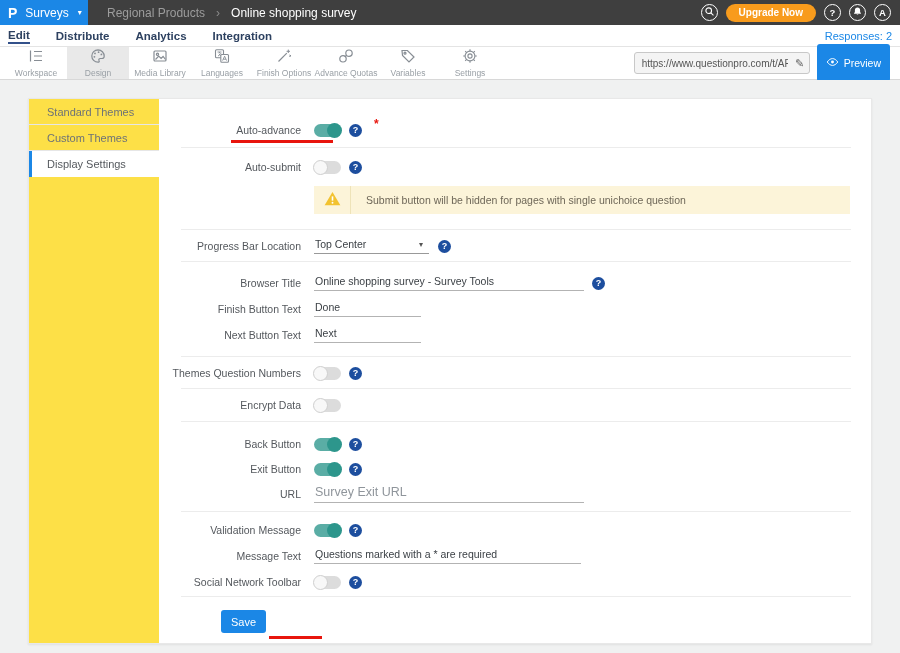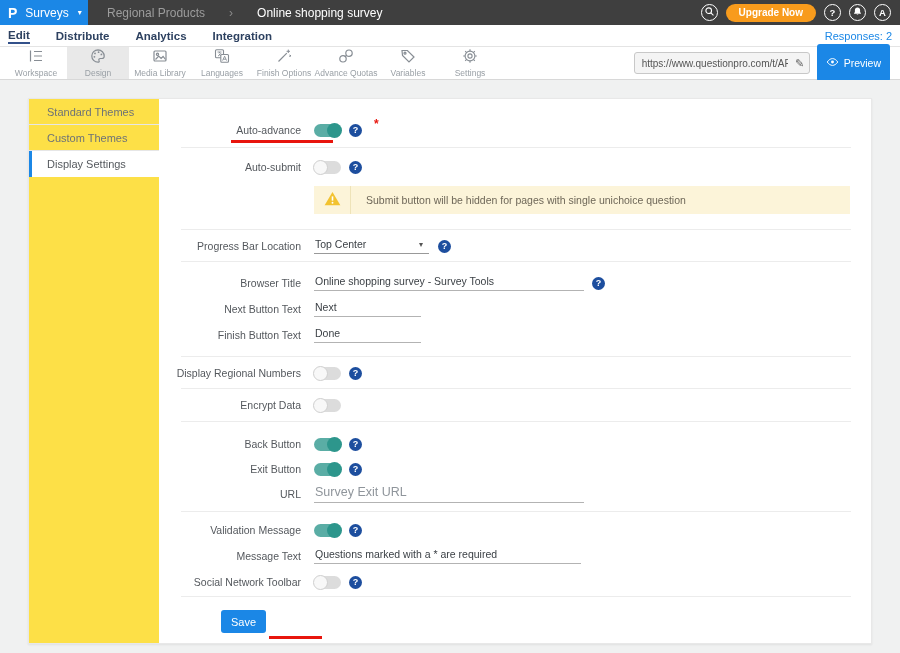--- a/index.html
+++ b/index.html
@@ -9,21 +9,21 @@
     font-family: "Liberation Sans", sans-serif;
     background: #f0f1f1;
     overflow: hidden;
   }
 
   
   .topbar { position:absolute; top:0; left:0; right:0; height:25px; background:#3f3f3f; display:flex; align-items:center; }
   .brand { width:88px; height:25px; background:#1b87e6; color:#fff; display:flex; align-items:center; padding-left:8px; gap:8px; font-size:12px; cursor:pointer; }
   .brand .logo { font-weight:bold; font-size:14px; }
   .brand .caret { font-size:8px; margin-left:1px; }
-  .crumbs { display:flex; align-items:center; margin-left:19px; font-size:12px; gap:24px; }
+  .crumbs { display:flex; align-items:center; margin-left:19px; font-size:12px; gap:11px; }
   .crumb-parent { color:#9d9d9d; cursor:pointer; }
   .crumb-sep { color:#8a8a8a; }
   .crumb-current { color:#fff; }
   .topbar-right { margin-left:auto; display:flex; align-items:center; gap:8px; padding-right:9px; }
   .circle-btn { width:17px; height:17px; border:1px solid #fff; border-radius:50%; color:#fff; display:flex; align-items:center; justify-content:center; font-size:9.5px; font-weight:bold; background:transparent; cursor:pointer; flex-shrink:0; }
   .upgrade { background:#f89b1c; color:#fff; font-size:10px; font-weight:bold; height:18px; padding:0 13px; border-radius:9px; border:none; display:flex; align-items:center; cursor:pointer; font-family:inherit; }
 
   
   .navbar { position:absolute; top:25px; left:0; right:0; height:22px; background:#fff; border-bottom:1px solid #e4e4e4; display:flex; align-items:center; padding:0 8px; }
   .nav-item { font-size:11.5px; color:#2d4160; font-weight:bold; margin-right:26px; padding:2px 0 1px; cursor:pointer; }
@@ -288,36 +288,36 @@
 
       <div class="row h26" style="margin-top:8px">
         <span class="lbl">Browser Title</span>
         <span class="ctrl">
           <input class="uline-input w270" value="Online shopping survey - Survey Tools" style="">
           <span class="help">?</span>
         </span>
       </div>
 
       <div class="row h26">
+        <span class="lbl">Finish Button Text</span>
+        <span class="ctrl">
+          <input class="uline-input w107" value="Done" style="">
+        </span>
+      </div>
+
+      <div class="row h26">
         <span class="lbl">Next Button Text</span>
         <span class="ctrl">
           <input class="uline-input w107" value="Next" style="">
         </span>
       </div>
-
-      <div class="row h26">
-        <span class="lbl">Finish Button Text</span>
-        <span class="ctrl">
-          <input class="uline-input w107" value="Done" style="">
-        </span>
-      </div>
       <div class="divider" style="margin-top:8px"></div>
 
       <div class="row h26" style="margin-top:3px">
-        <span class="lbl">Display Regional Numbers</span>
+        <span class="lbl">Themes Question Numbers</span>
         <span class="ctrl">
           <span class="toggle" data-state="off">
               <span class="knob"></span>
             </span>
           <span class="help">?</span>
         </span>
       </div>
       <div class="divider" style="margin-top:2px"></div>
 
       <div class="row h26" style="margin-top:3px">

